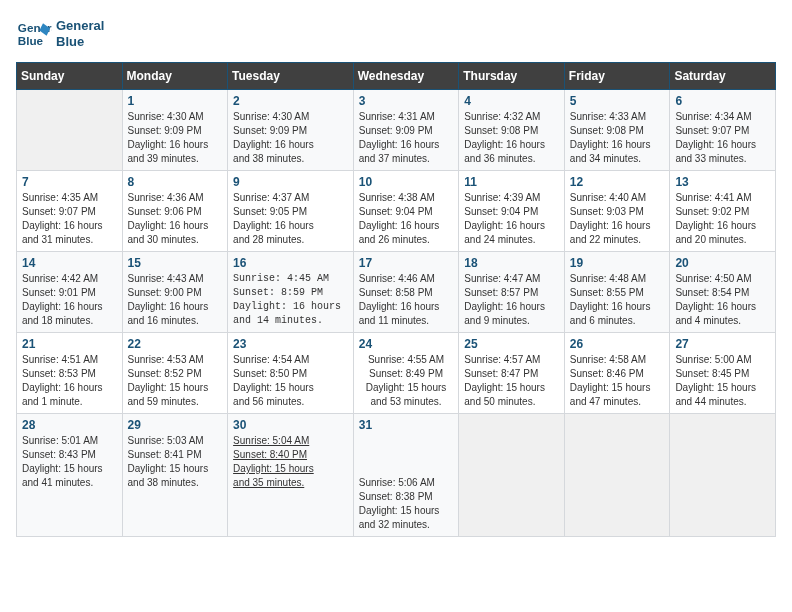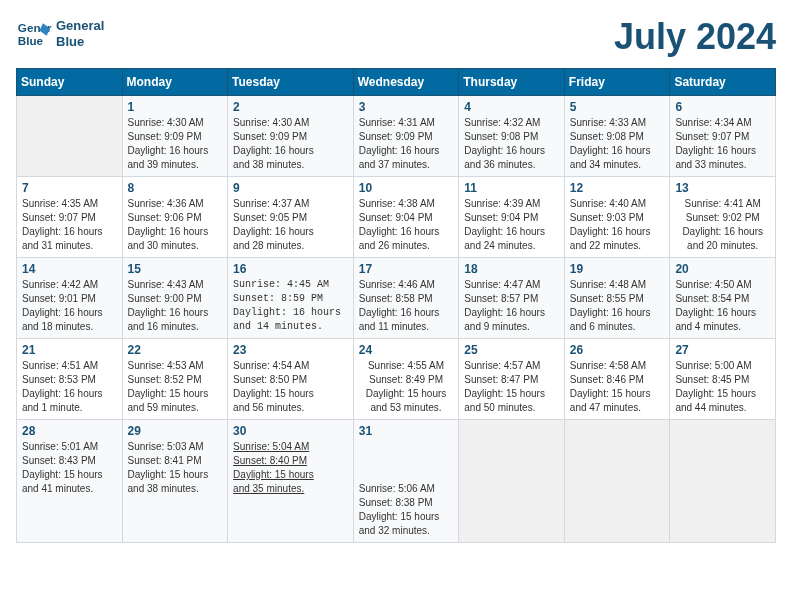--- a/index.html
+++ b/index.html
@@ -42,21 +42,21 @@
     .subtitle {
       font-size: 14px;
       color: #444;
     }
     table {
       width: 100%;
       border-collapse: collapse;
       font-size: 11px;
     }
     thead tr {
-      background-color: #0369a1;
+      background-color: #404040;
       color: #fff;
     }
     thead th {
       padding: 6px 4px;
       text-align: left;
       font-size: 12px;
       font-weight: bold;
       border: 1px solid #1a5276;
     }
     tbody tr {
@@ -99,21 +99,20 @@
     <svg class="logo-icon" viewBox="0 0 40 40">
       <text x="2" y="18" font-size="13" font-weight="bold" fill="#1a5276" font-family="Arial">General</text>
       <text x="2" y="32" font-size="13" font-weight="bold" fill="#1a5276" font-family="Arial">Blue</text>
       <polygon points="30,8 38,14 34,22 26,16" fill="#2e86c1"></polygon>
     </svg>
     <div>
       <div class="logo-text">General<br>Blue</div>
     </div>
   </div>
   <div class="title-area">
-    <div class="main-title">July 2024</div>
   </div>
 </div>
 
 <table>
   <thead>
     <tr>
     <th>Sunday</th>
         <th>Monday</th>
         <th>Tuesday</th>
         <th>Wednesday</th>
@@ -206,21 +205,21 @@
         </td>
         <td>
           <span class="day-number">12</span>
           <div class="day-info" style="white-space: pre-line;">Sunrise: 4:40 AM
 Sunset: 9:03 PM
 Daylight: 16 hours
 and 22 minutes.</div>
         </td>
         <td>
           <span class="day-number">13</span>
-          <div class="day-info" style="white-space: pre-line; text-align: center;">Sunrise: 4:41 AM
+          <div class="day-info" style="white-space: pre-line;">Sunrise: 4:41 AM
 Sunset: 9:02 PM
 Daylight: 16 hours
 and 20 minutes.</div>
         </td>
       </tr>
       <tr>
         <td>
           <span class="day-number">14</span>
           <div class="day-info" style="white-space: pre-line;">Sunrise: 4:42 AM
 Sunset: 9:01 PM

